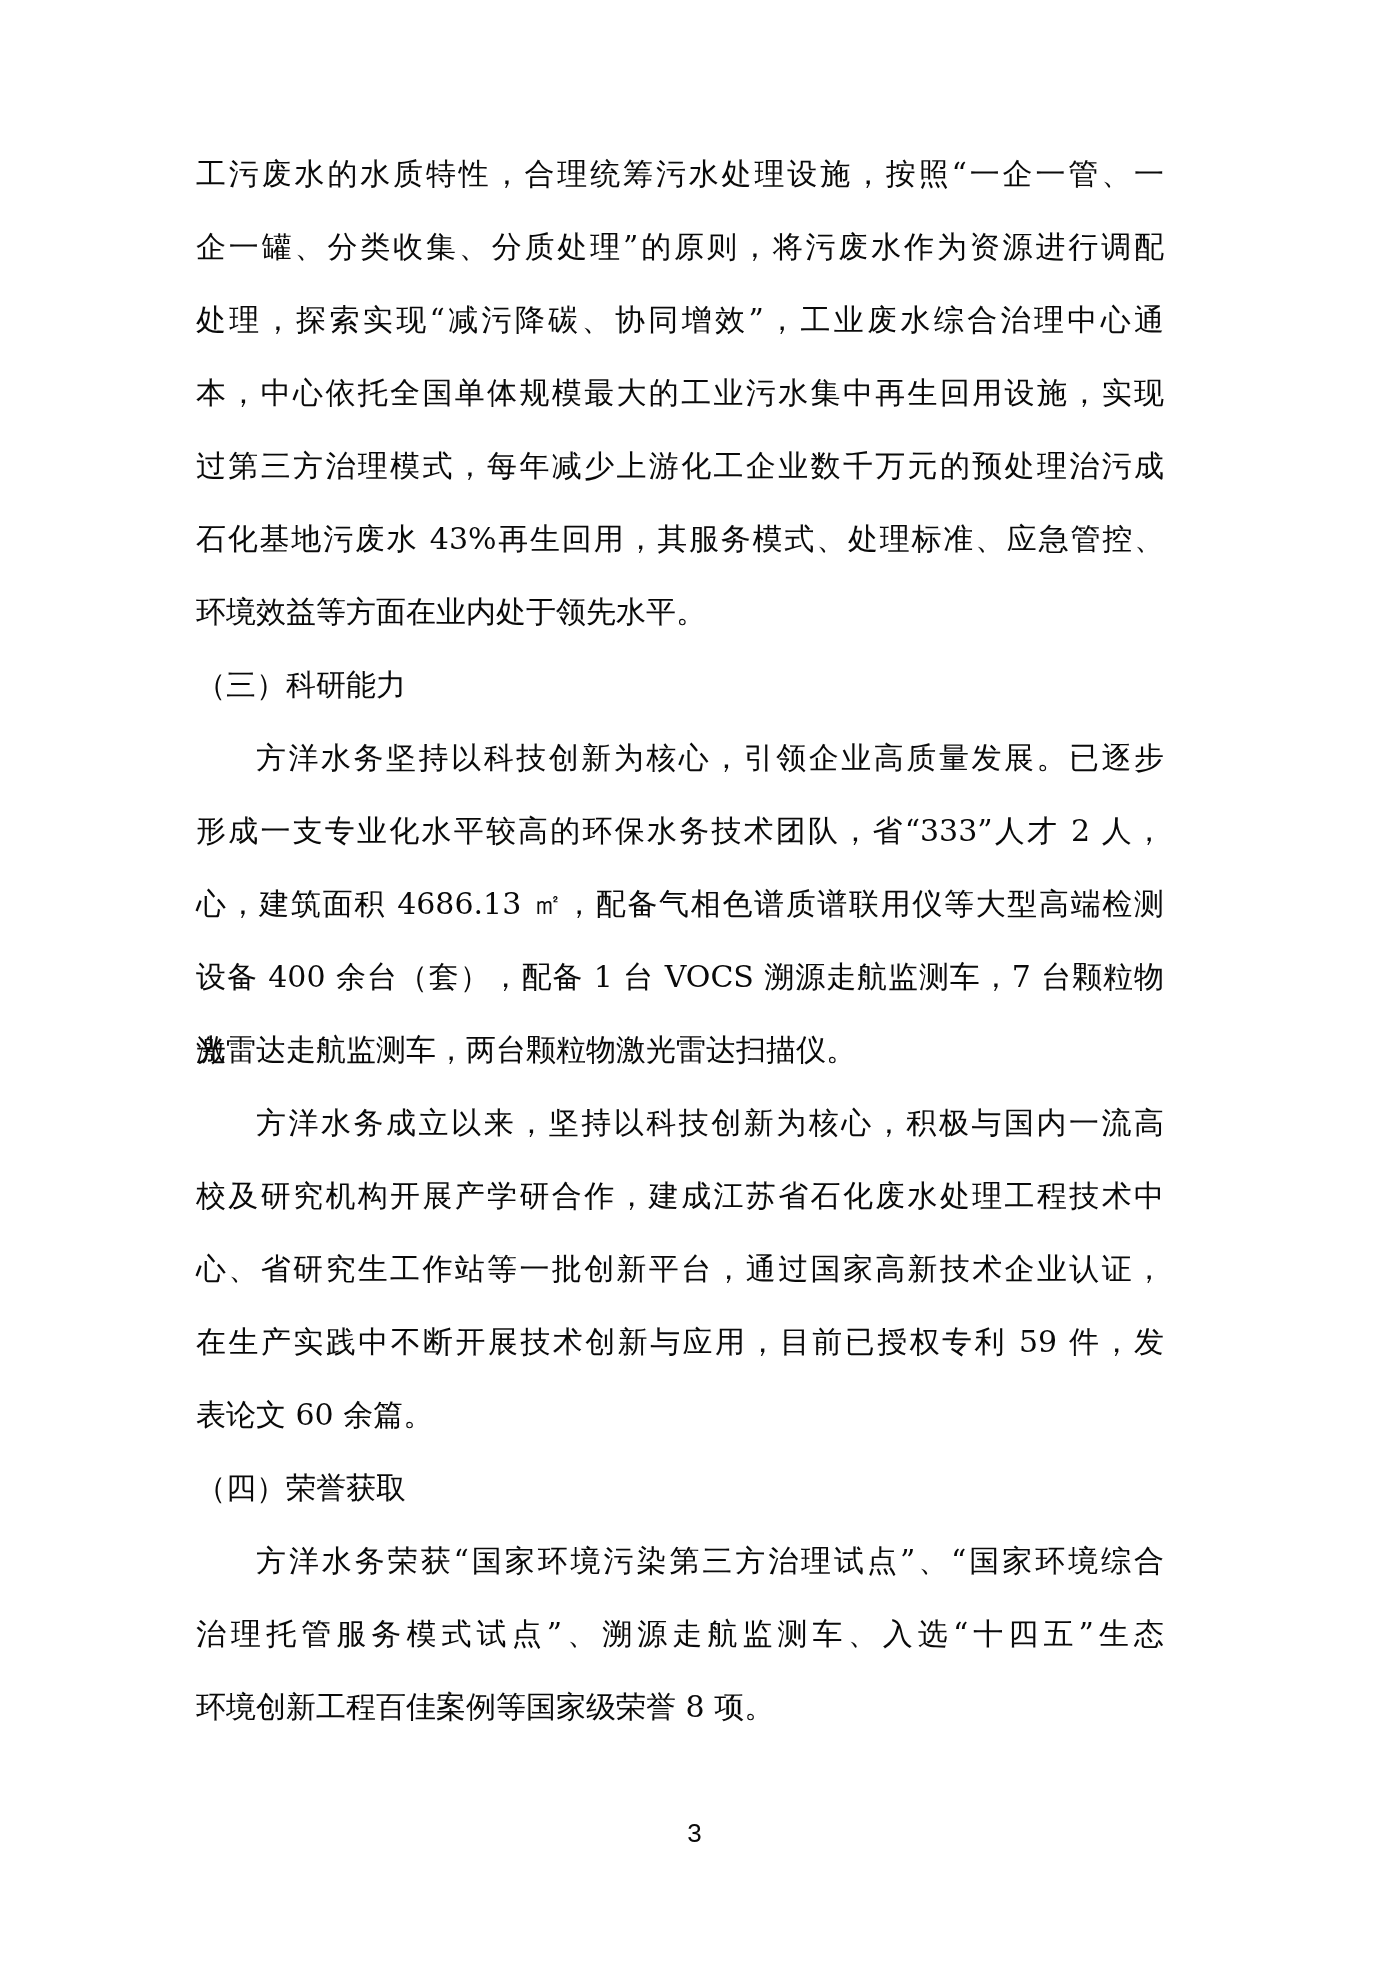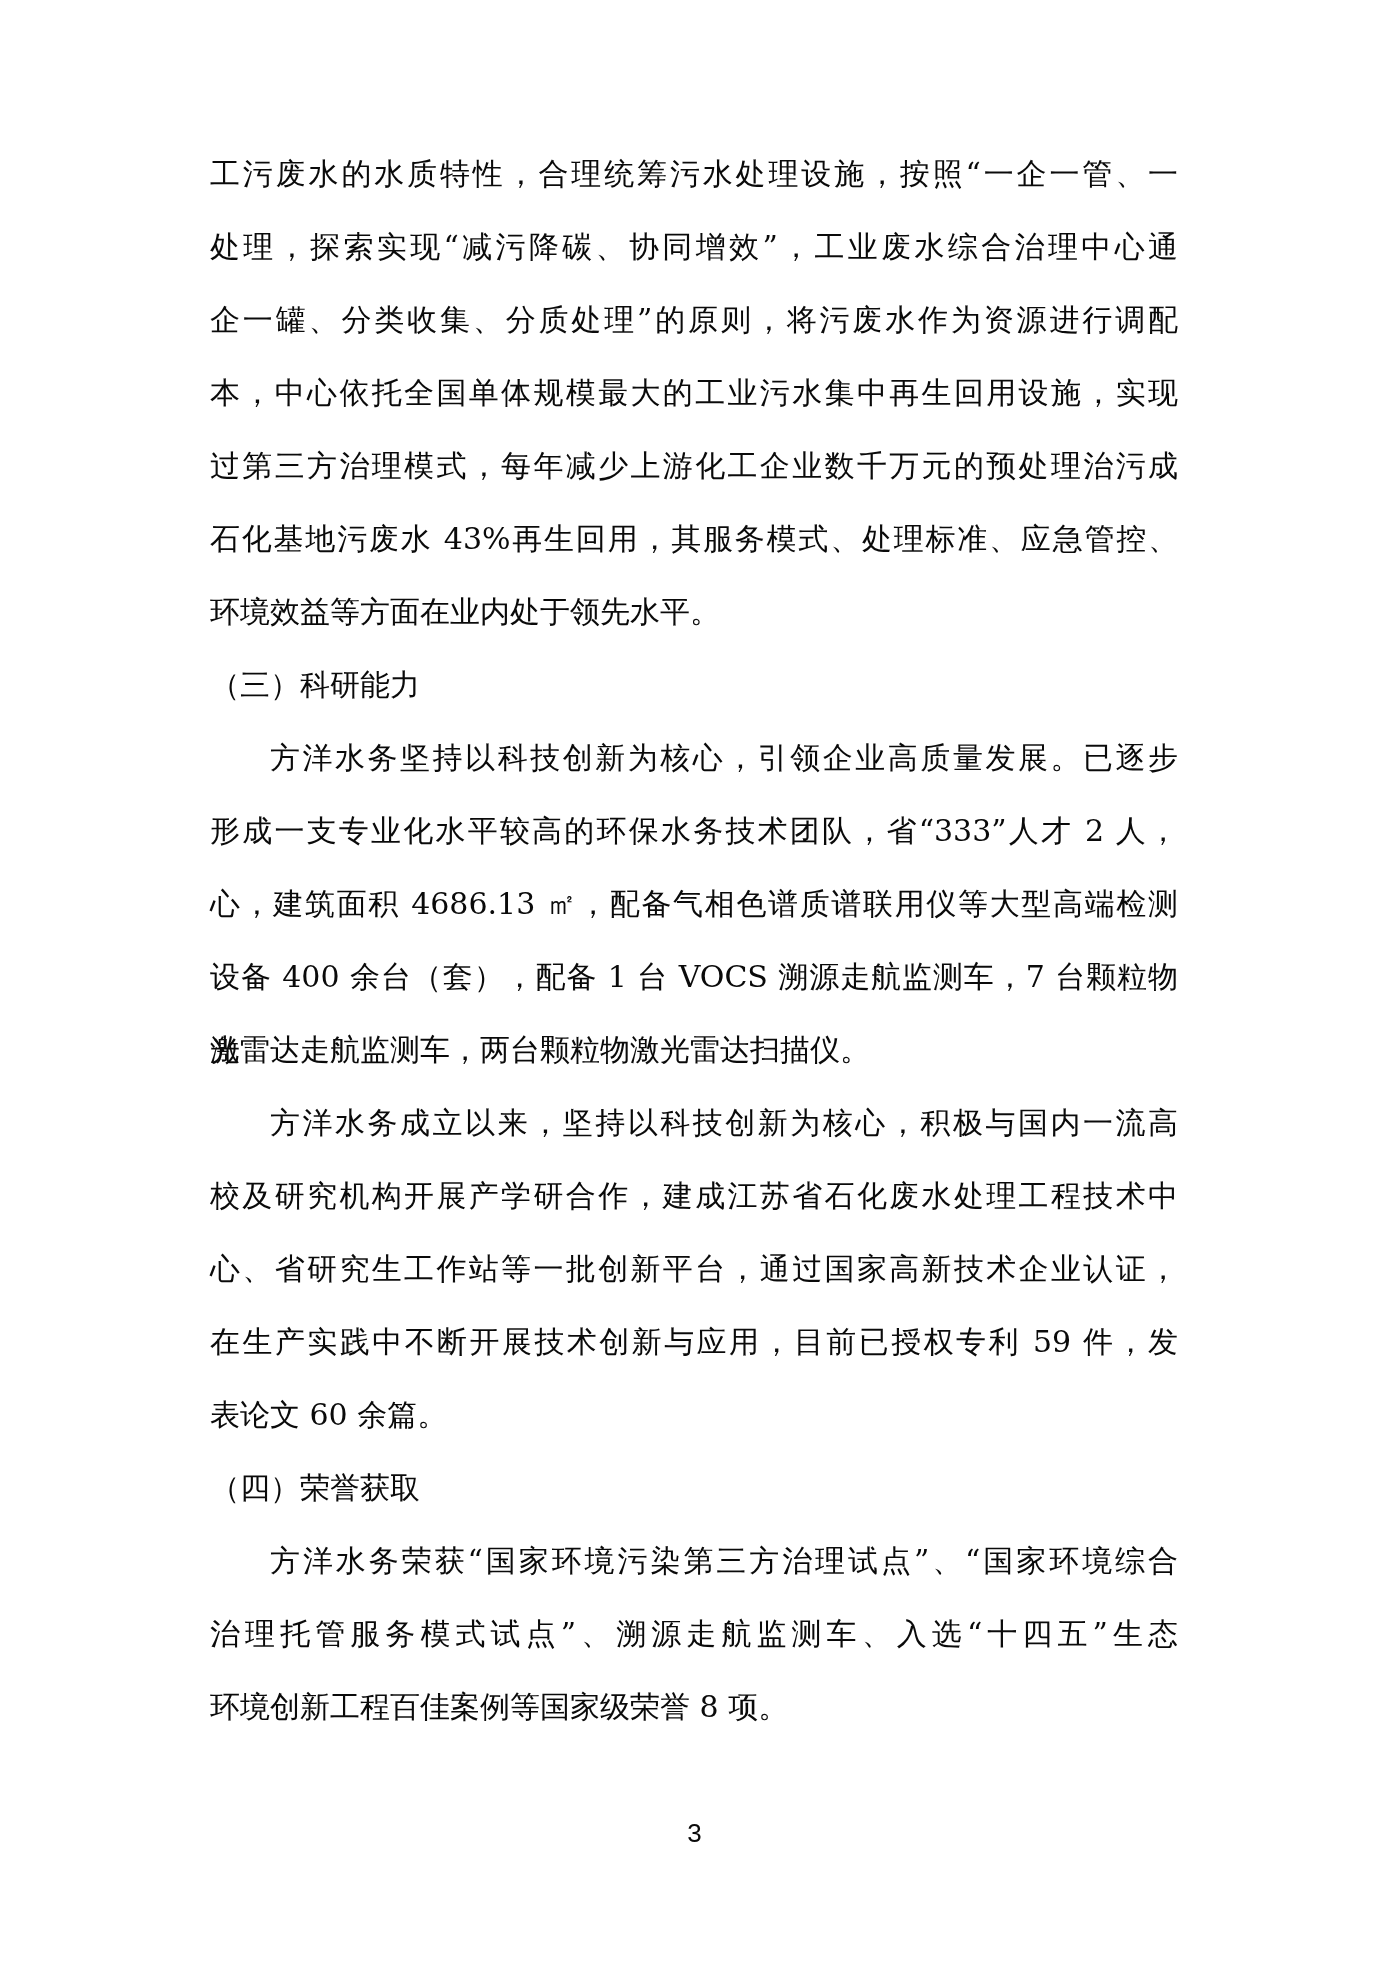--- a/index.html
+++ b/index.html
@@ -11,21 +11,21 @@
     position: relative;
     width: 1389px;
     height: 1964px;
     background: #ffffff;
     color: #000000;
     font-family: "DejaVu Serif", "Liberation Serif", serif;
     overflow: hidden;
   }
   .text-body {
     position: absolute;
-    left: 210px;
+    left: 196px;
     top: 137px;
     width: 968px;
   }
   .line {
     height: 73px;
     line-height: 73px;
     font-size: 30px;
     white-space: pre-wrap;
     text-align: left;
     color: #0a0a0a;
@@ -52,22 +52,22 @@
     font-family: "Liberation Sans", "DejaVu Sans", sans-serif;
     color: #0a0a0a;
   }
 </style>
 </head>
 <body>
 
 <div class="page">
   <div class="text-body">
       <div class="line fill">工污废水的水质特性，合理统筹污水处理设施，按照“一企一管、一</div>
+      <div class="line fill">企一罐、分类收集、分质处理”的原则，将污废水作为资源进行调配</div>
       <div class="line fill">处理，探索实现“减污降碳、协同增效”，工业废水综合治理中心通</div>
-      <div class="line fill">企一罐、分类收集、分质处理”的原则，将污废水作为资源进行调配</div>
       <div class="line fill">本，中心依托全国单体规模最大的工业污水集中再生回用设施，实现</div>
       <div class="line fill">过第三方治理模式，每年减少上游化工企业数千万元的预处理治污成</div>
       <div class="line fill">石化基地污废水 43%再生回用，其服务模式、处理标准、应急管控、</div>
       <div class="line">环境效益等方面在业内处于领先水平。</div>
       <div class="line heading">（三）科研能力</div>
       <div class="line fill indent">方洋水务坚持以科技创新为核心，引领企业高质量发展。已逐步</div>
       <div class="line fill">形成一支专业化水平较高的环保水务技术团队，省“333”人才 2 人，</div>
       <div class="line fill">心，建筑面积 4686.13 ㎡，配备气相色谱质谱联用仪等大型高端检测</div>
       <div class="line fill">设备 400 余台（套），配备 1 台 VOCS 溯源走航监测车，7 台颗粒物激</div>
       <div class="line">光雷达走航监测车，两台颗粒物激光雷达扫描仪。</div>

